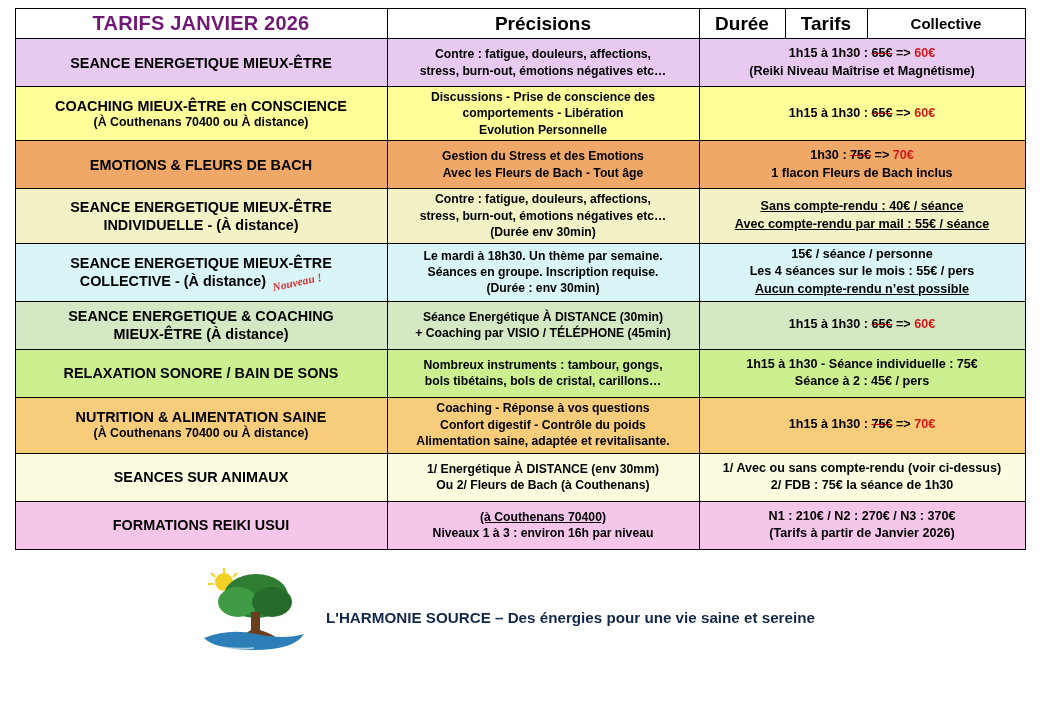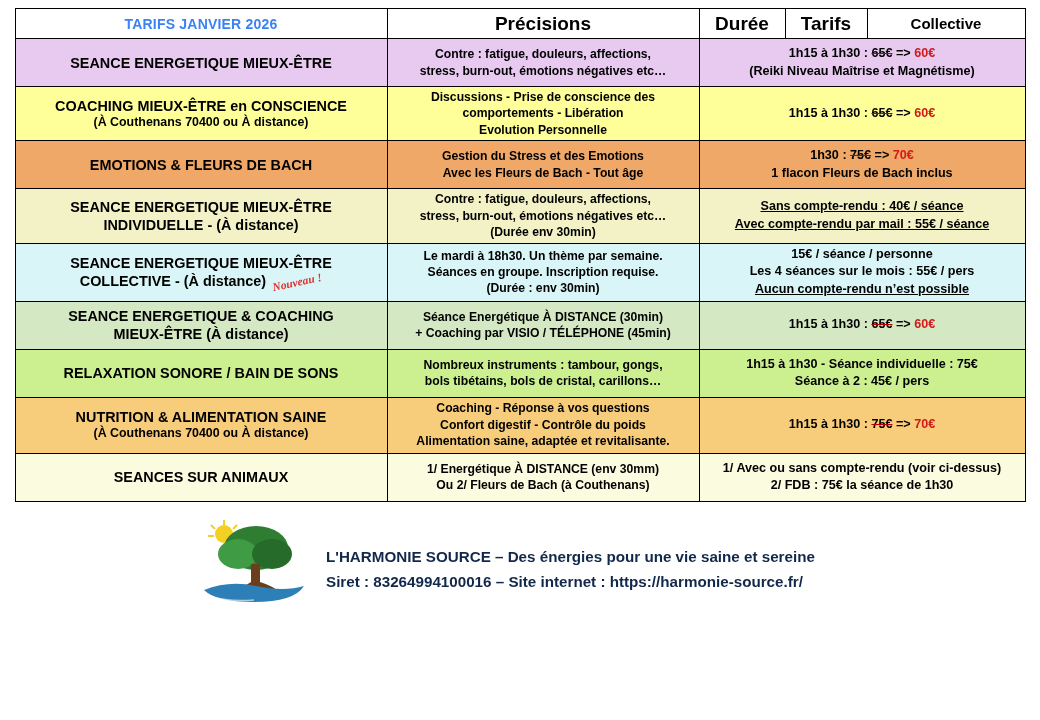--- a/index.html
+++ b/index.html
@@ -41,21 +41,21 @@
   col.c-col  { width: 158px; }
 
   
   .hdr td {
     background: #ffffff;
     font-weight: bold;
     font-size: 14.5px;
     height: 30px;
     padding: 4px 2px;
   }
-  .hdr .h-title { color: #3b82f6; font-size: 14px; letter-spacing: .2px; }
+  .hdr .h-title { color: #701a75; font-size: 20px; letter-spacing: .2px; }
   .hdr .h-prec { font-size: 19px; }
   .hdr .h-col { font-size: 15px; text-align: center; }
 
   
   .name {
     font-weight: bold;
     font-size: 14.4px;
     line-height: 1.25;
   }
   .prec {
@@ -277,20 +277,33 @@
         <td class="prec">
           <div>1/ Energétique À DISTANCE (env 30mm)</div>
           <div>Ou   2/ Fleurs de Bach (à Couthenans)</div>
         </td>
         <td class="price" colspan="3">
           <div>1/ Avec ou sans compte-rendu (voir ci-dessus)</div>
           <div>2/ FDB : 75€ la séance de 1h30</div>
         </td>
       </tr>
 
+      <tr class="r10">
+        <td class="name">
+          <div>FORMATIONS REIKI USUI</div>
+        </td>
+        <td class="prec">
+          <div class="u">(à Couthenans 70400)</div>
+          <div>Niveaux 1 à 3 : environ 16h par niveau</div>
+        </td>
+        <td class="price" colspan="3">
+          <div>N1 : 210€  /  N2 : 270€  /  N3 : 370€</div>
+          <div>(Tarifs à partir de Janvier 2026)</div>
+        </td>
+      </tr>
     </tbody>
   </table>
 
 
   <div class="footer">
     <div class="logo">
       <svg width="120" height="92" viewBox="0 0 120 92">
         <circle cx="30" cy="14" r="9" fill="#f2d024"></circle>
         <g stroke="#f2d024" stroke-width="2">
           <line x1="30" y1="0" x2="30" y2="5"></line>
@@ -302,17 +315,16 @@
         <ellipse cx="44" cy="34" rx="20" ry="15" fill="#3f9b44"></ellipse>
         <ellipse cx="78" cy="34" rx="20" ry="15" fill="#266b2a"></ellipse>
         <rect x="57" y="44" width="9" height="24" fill="#6b3f1d"></rect>
         <path d="M57 62 q-10 6 -14 10 h42 q-6 -6 -19 -10 z" fill="#6b3f1d"></path>
         <path d="M10 70 q25 -10 52 -4 q28 6 48 0 q-10 16 -50 16 q-38 0 -50 -12 z" fill="#2d7fb8"></path>
         <path d="M14 76 q20 6 46 4" stroke="#ffffff" stroke-width="1.5" fill="none" opacity=".6"></path>
       </svg>
     </div>
     <div class="footer-text">
       <div>L'HARMONIE SOURCE – Des énergies pour une vie saine et sereine</div>
-      <div>Siret : 83264994100016 – Site internet : https://harmonie-source.fr/</div>
     </div>
   </div>
 
 </div>
 
 </body></html>

